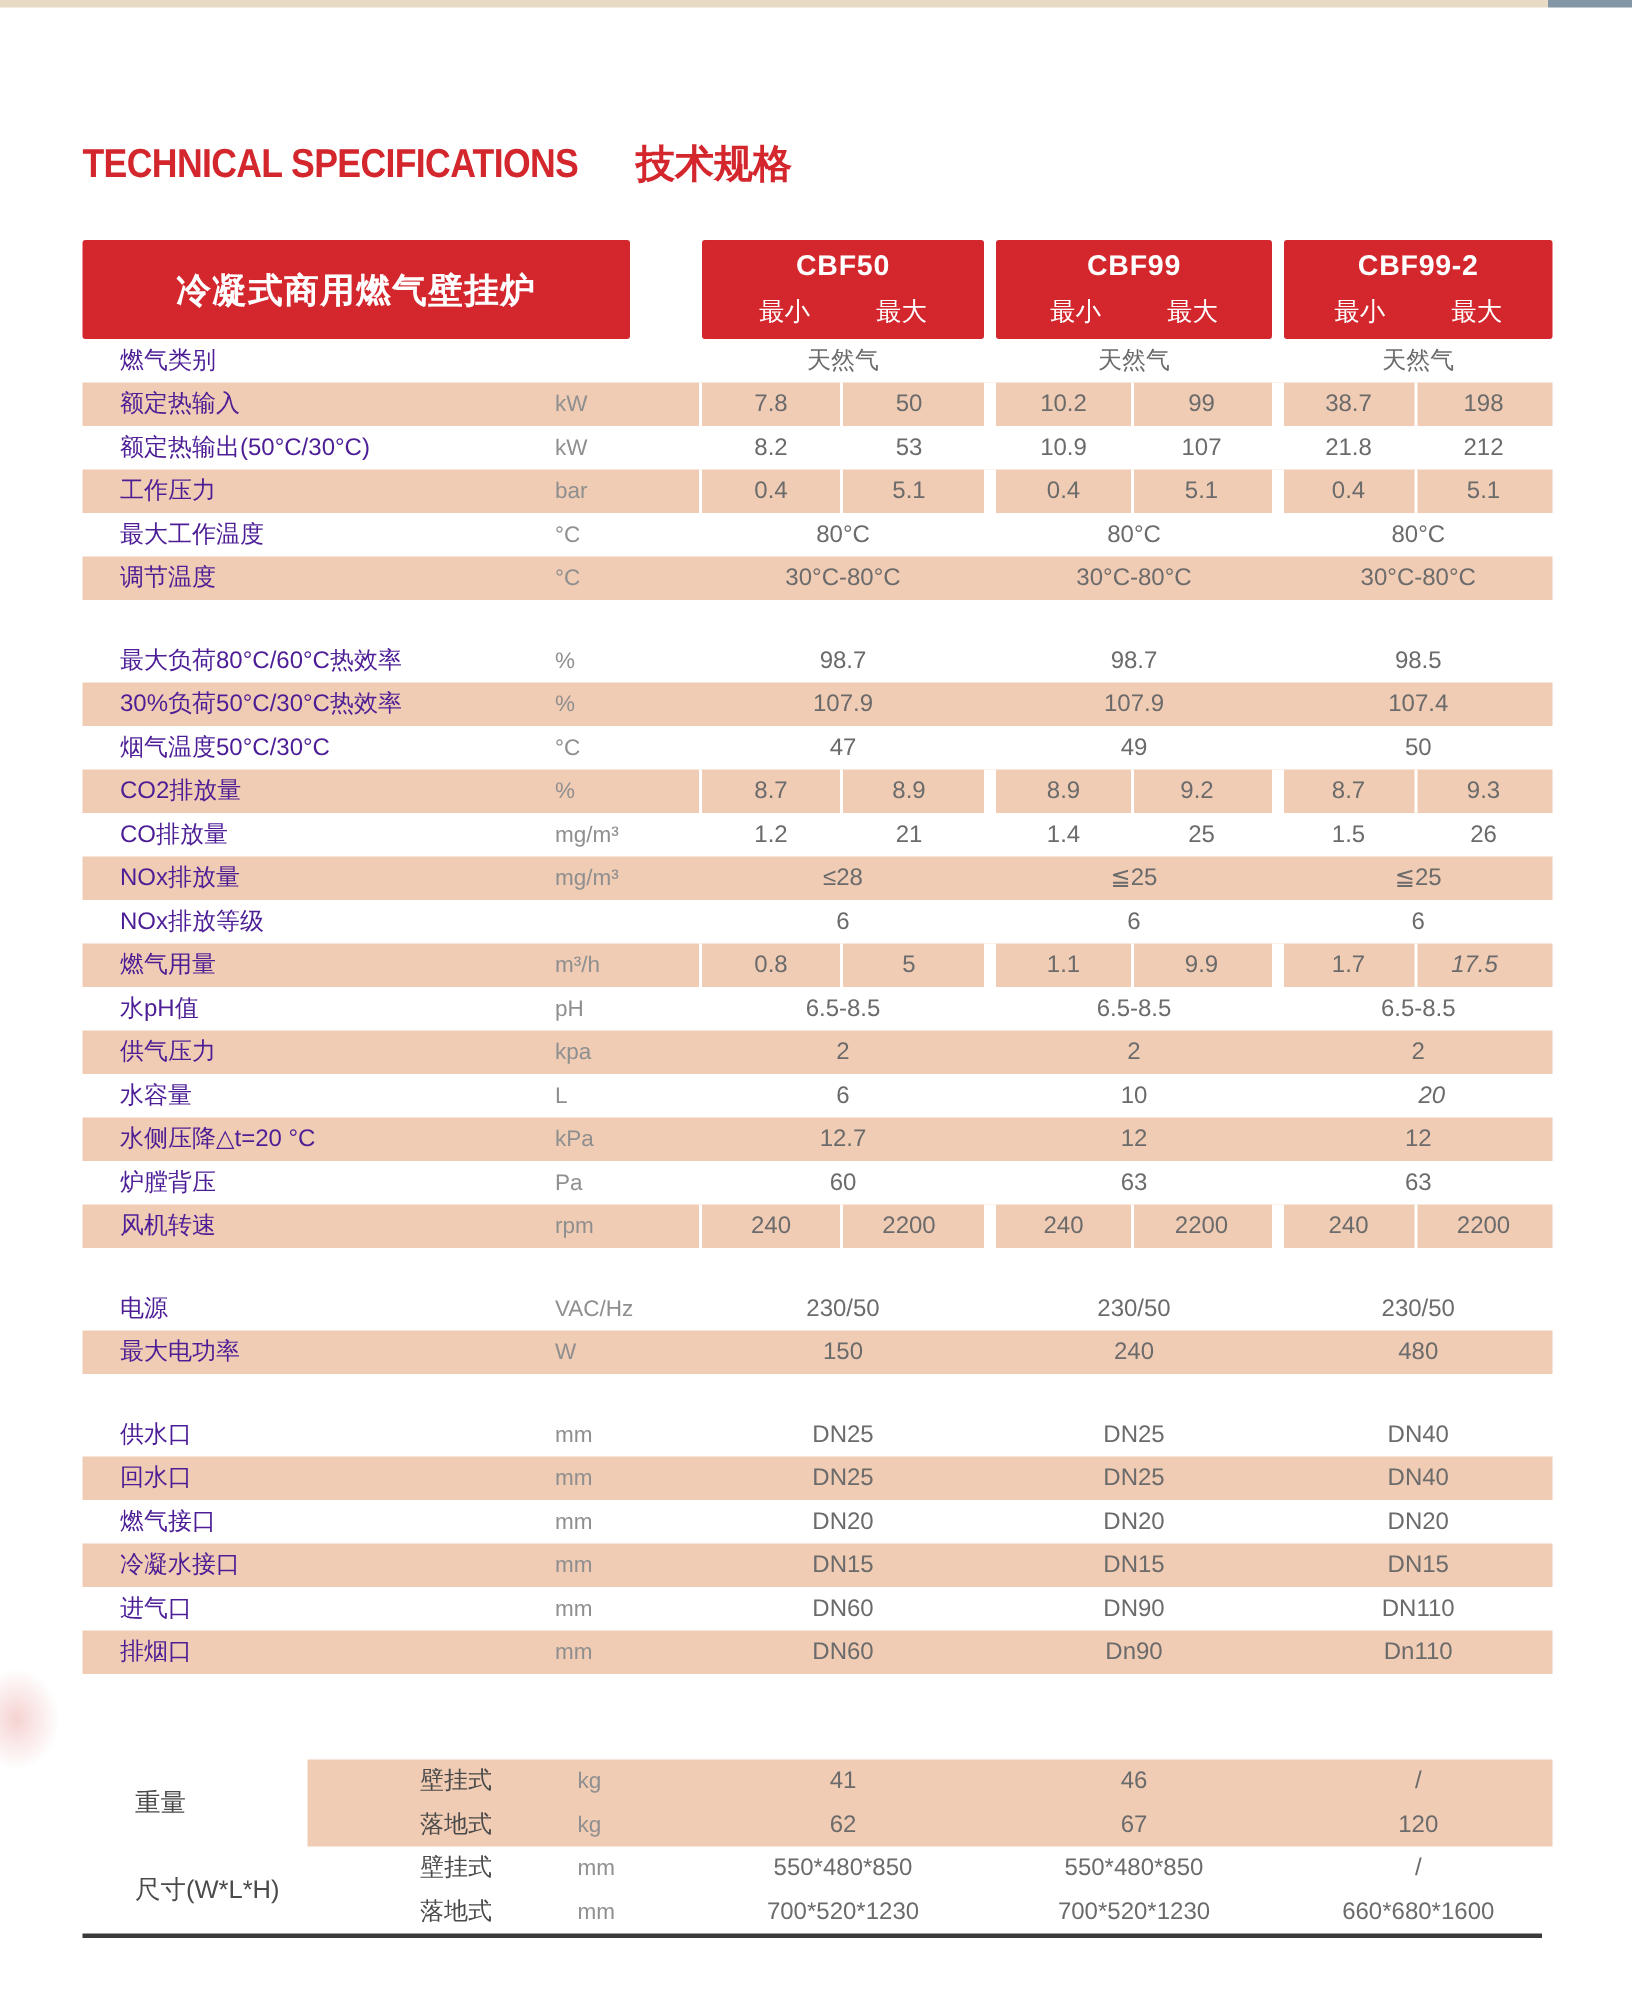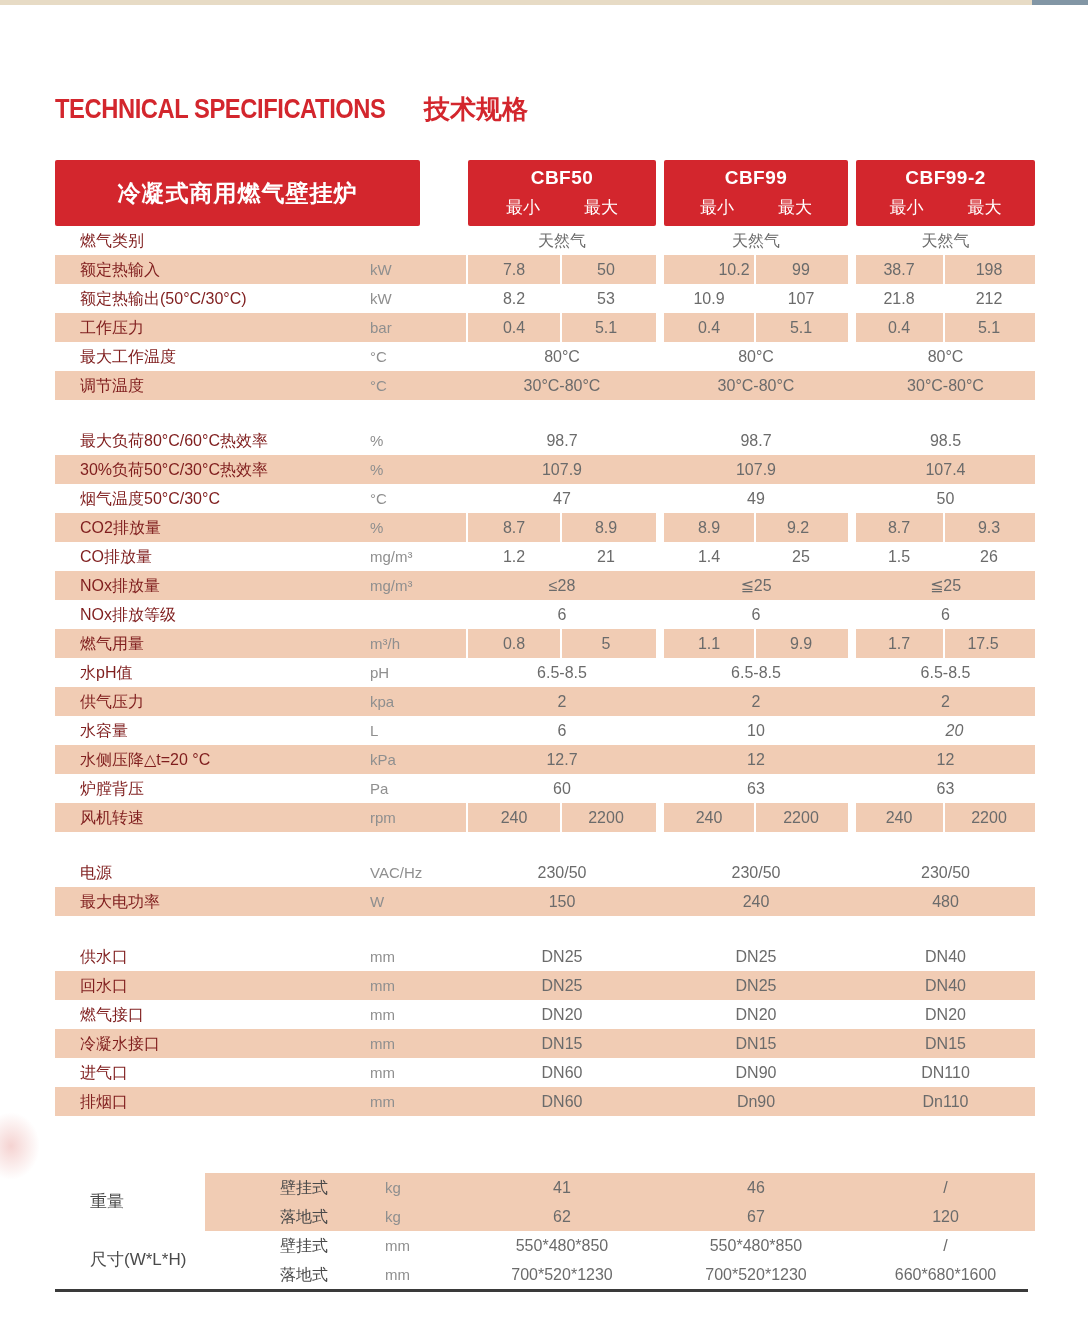--- a/index.html
+++ b/index.html
@@ -19,21 +19,21 @@
   .hb-left{left:0;width:365px;}
   .hb-1{left:413px;width:188px;}
   .hb-2{left:609px;width:184px;justify-content:center;}
   .hb-3{left:801px;width:179px;}
   .family{font-size:23px;font-weight:bold;letter-spacing:1px;}
   .model{font-size:19px;font-weight:bold;margin-bottom:7px;letter-spacing:0.5px;}
   .minmax{display:flex;gap:44px;font-size:17px;}
   .section + .section{margin-top:26px;}
   .row{position:relative;height:29px;}
   .row.peach{background:var(--peach,#f1ccb4);}
-  .cell-label{position:absolute;left:25px;top:0;line-height:29px;font-size:16px;color:#7f1d1d;white-space:nowrap;}
+  .cell-label{position:absolute;left:25px;top:0;line-height:29px;font-size:16px;color:#4c1d95;white-space:nowrap;}
   .cell-unit{position:absolute;left:315px;top:0;line-height:29px;font-size:15px;color:#8f8f8f;white-space:nowrap;}
   .val{position:absolute;top:0;line-height:29px;font-size:16px;color:#6b6b6b;text-align:center;white-space:nowrap;}
   .vdiv{position:absolute;top:0;height:29px;background:#ffffff;}
   .footer{position:absolute;left:55px;top:1173px;width:980px;}
   .fgroup{position:relative;height:58px;}
   .fshade{position:absolute;left:150px;top:0;width:830px;height:58px;background:var(--peach,#f1ccb4);}
   .flabel{position:absolute;left:35px;top:0;line-height:58px;font-size:17px;color:#4a4a4a;white-space:nowrap;}
   .frow{position:absolute;left:0;width:980px;height:29px;}
   .fsub{position:absolute;left:225px;top:0;line-height:29px;font-size:16px;color:#4a4a4a;white-space:nowrap;}
   .funit{position:absolute;left:330px;top:0;line-height:29px;font-size:15px;color:#8f8f8f;white-space:nowrap;}
@@ -93,21 +93,21 @@
             <span class="cell-label">额定热输入</span>
             <span class="cell-unit">kW</span>
             <i class="vdiv" style="left: 411px; width: 2px;"></i>
             <i class="vdiv" style="left: 505px; width: 2px;"></i>
             <i class="vdiv" style="left: 601px; width: 8px;"></i>
             <i class="vdiv" style="left: 699px; width: 2px;"></i>
             <i class="vdiv" style="left: 793px; width: 8px;"></i>
             <i class="vdiv" style="left: 888px; width: 2px;"></i>
             <span class="val" style="left: 413px; width: 92px;">7.8</span>
             <span class="val" style="left: 505px; width: 92px;">50</span>
-            <span class="val" style="left: 633px; width: 92px;">10.2</span>
+            <span class="val" style="left: 608px; width: 92px;">10.2</span>
             <span class="val" style="left: 700px; width: 92px;">99</span>
             <span class="val" style="left: 798px; width: 92px;">38.7</span>
             <span class="val" style="left: 888px; width: 92px;">198</span>
           </div>
           <div class="row">
             <span class="cell-label">额定热输出(50°C/30°C)</span>
             <span class="cell-unit">kW</span>
             <i class="vdiv" style="left: 411px; width: 2px;"></i>
             <i class="vdiv" style="left: 505px; width: 2px;"></i>
             <i class="vdiv" style="left: 601px; width: 8px;"></i>
@@ -227,21 +227,21 @@
             <i class="vdiv" style="left: 505px; width: 2px;"></i>
             <i class="vdiv" style="left: 601px; width: 8px;"></i>
             <i class="vdiv" style="left: 699px; width: 2px;"></i>
             <i class="vdiv" style="left: 793px; width: 8px;"></i>
             <i class="vdiv" style="left: 888px; width: 2px;"></i>
             <span class="val" style="left: 413px; width: 92px;">0.8</span>
             <span class="val" style="left: 505px; width: 92px;">5</span>
             <span class="val" style="left: 608px; width: 92px;">1.1</span>
             <span class="val" style="left: 700px; width: 92px;">9.9</span>
             <span class="val" style="left: 798px; width: 92px;">1.7</span>
-            <span class="val" style="left: 888px; width: 80px;">17.5</span>
+            <span class="val" style="left: 888px; width: 80px; font-style: italic;">17.5</span>
           </div>
           <div class="row">
             <span class="cell-label">水pH值</span>
             <span class="cell-unit">pH</span>
             <span class="val" style="left: 413px; width: 188px;">6.5-8.5</span>
             <span class="val" style="left: 609px; width: 184px;">6.5-8.5</span>
             <span class="val" style="left: 801px; width: 179px;">6.5-8.5</span>
           </div>
           <div class="row peach">
             <span class="cell-label">供气压力</span>

